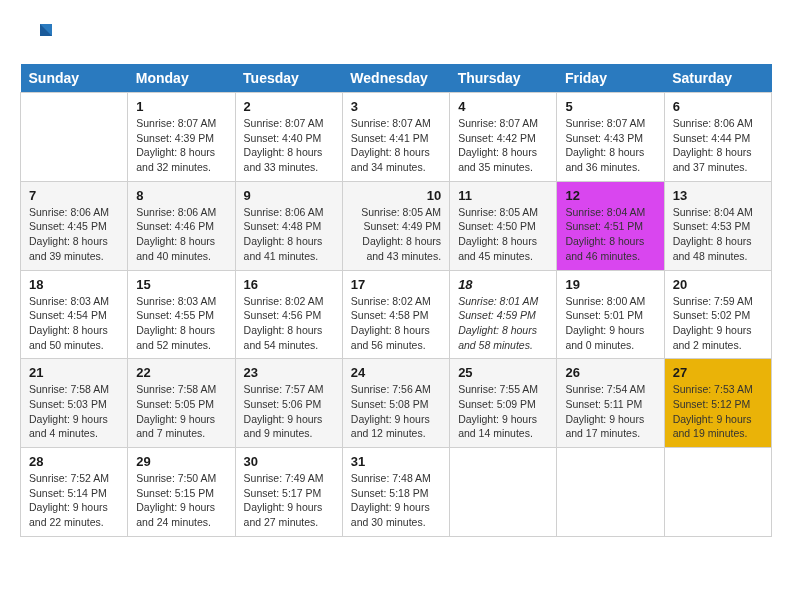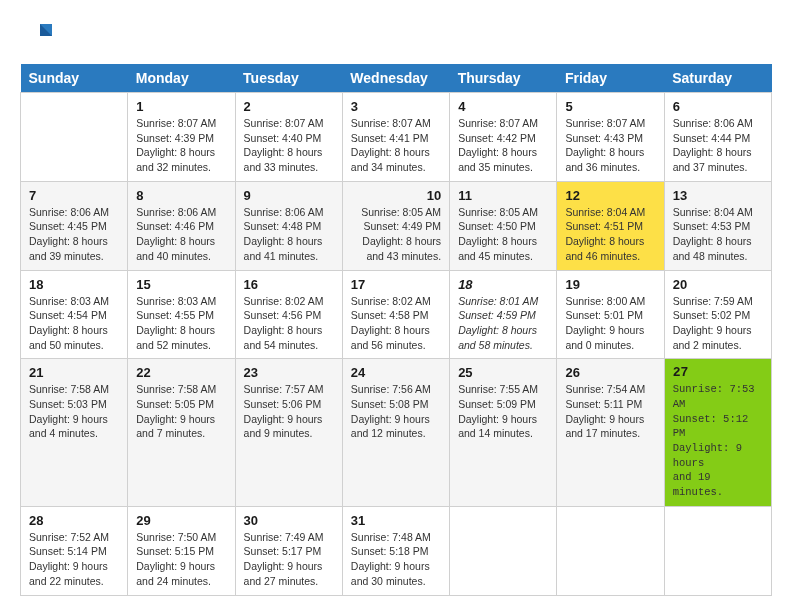--- a/index.html
+++ b/index.html
@@ -161,21 +161,21 @@
           <div class="day-info">Sunrise: 8:06 AM<br>Sunset: 4:48 PM<br>Daylight: 8 hours<br>and 41 minutes.</div>
         </td>
         <td style="background-color: rgb(245, 245, 245); text-align: right;">
           <span class="day-number">10</span>
           <div class="day-info">Sunrise: 8:05 AM<br>Sunset: 4:49 PM<br>Daylight: 8 hours<br>and 43 minutes.</div>
         </td>
         <td style="background-color: rgb(245, 245, 245);">
           <span class="day-number">11</span>
           <div class="day-info">Sunrise: 8:05 AM<br>Sunset: 4:50 PM<br>Daylight: 8 hours<br>and 45 minutes.</div>
         </td>
-        <td style="background-color: #fde047;">
+        <td style="background-color: #d946ef;">
           <span class="day-number">12</span>
           <div class="day-info">Sunrise: 8:04 AM<br>Sunset: 4:51 PM<br>Daylight: 8 hours<br>and 46 minutes.</div>
         </td>
         <td style="background-color: rgb(245, 245, 245);">
           <span class="day-number">13</span>
           <div class="day-info">Sunrise: 8:04 AM<br>Sunset: 4:53 PM<br>Daylight: 8 hours<br>and 48 minutes.</div>
         </td>
       </tr>
       <tr>
         <td style="background-color: rgb(255, 255, 255);">
@@ -225,21 +225,21 @@
           <div class="day-info">Sunrise: 7:56 AM<br>Sunset: 5:08 PM<br>Daylight: 9 hours<br>and 12 minutes.</div>
         </td>
         <td style="background-color: rgb(245, 245, 245);">
           <span class="day-number">25</span>
           <div class="day-info">Sunrise: 7:55 AM<br>Sunset: 5:09 PM<br>Daylight: 9 hours<br>and 14 minutes.</div>
         </td>
         <td style="background-color: rgb(245, 245, 245);">
           <span class="day-number">26</span>
           <div class="day-info">Sunrise: 7:54 AM<br>Sunset: 5:11 PM<br>Daylight: 9 hours<br>and 17 minutes.</div>
         </td>
-        <td style="background-color: #84cc16; font-family: Liberation Mono, monospace;">
+        <td style="background-color: #eab308;">
           <span class="day-number">27</span>
           <div class="day-info">Sunrise: 7:53 AM<br>Sunset: 5:12 PM<br>Daylight: 9 hours<br>and 19 minutes.</div>
         </td>
       </tr>
       <tr>
         <td style="background-color: rgb(255, 255, 255);">
           <span class="day-number">28</span>
           <div class="day-info">Sunrise: 7:52 AM<br>Sunset: 5:14 PM<br>Daylight: 9 hours<br>and 22 minutes.</div>
         </td>
         <td style="background-color: rgb(255, 255, 255);">

